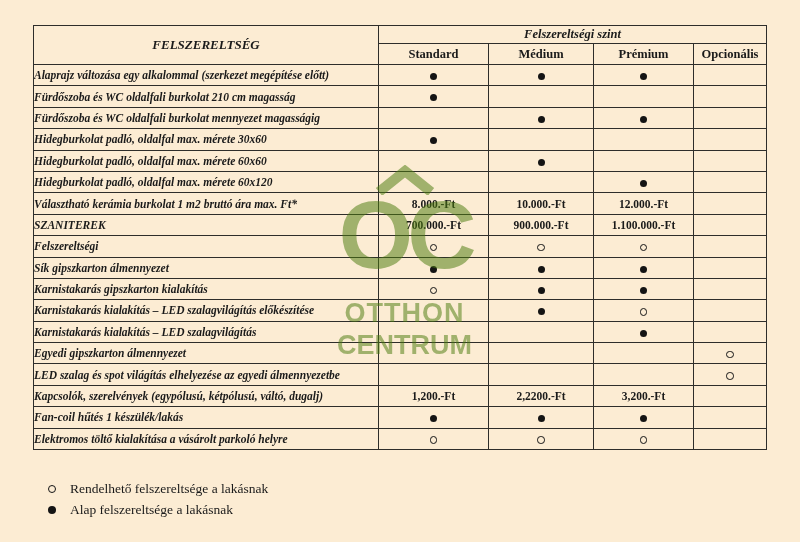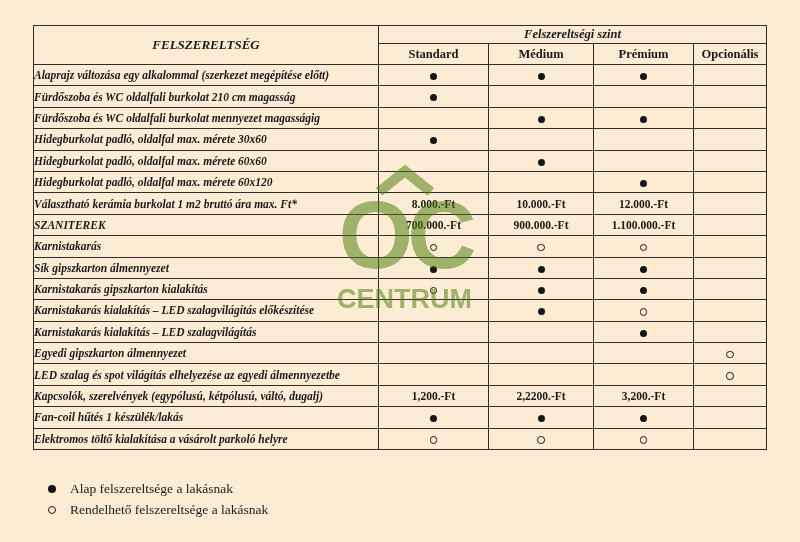--- a/index.html
+++ b/index.html
@@ -210,21 +210,21 @@
           <td class="value-cell"></td>
         </tr>
         <tr class="data-row">
           <td class="label-cell">SZANITEREK</td>
           <td class="value-cell price">700.000.-Ft</td>
           <td class="value-cell price">900.000.-Ft</td>
           <td class="value-cell price">1.100.000.-Ft</td>
           <td class="value-cell"></td>
         </tr>
         <tr class="data-row">
-          <td class="label-cell">Karnistakarás</td>
+          <td class="label-cell">Felszereltségi</td>
           <td class="value-cell"><span class="dot open"></span></td>
           <td class="value-cell"><span class="dot open"></span></td>
           <td class="value-cell"><span class="dot open"></span></td>
           <td class="value-cell"></td>
         </tr>
         <tr class="data-row">
           <td class="label-cell">Sík gipszkarton álmennyezet</td>
           <td class="value-cell"><span class="dot filled"></span></td>
           <td class="value-cell"><span class="dot filled"></span></td>
           <td class="value-cell"><span class="dot filled"></span></td>
@@ -288,29 +288,30 @@
         </tr>
       </tbody>
   </table>
 </div>
 
 <div class="watermark">
   <svg class="wm-roof" width="62" height="30" viewBox="0 0 62 30">
     <path d="M5 27 L31 6 L57 27" fill="none" stroke="currentColor" stroke-width="10" stroke-linejoin="miter"></path>
   </svg>
   <div class="wm-logo">OC</div>
+  <div class="wm-line1">OTTHON</div>
   <div class="wm-line2">CENTRUM</div>
 </div>
 
 <div class="legend">
+    <div class="legend-row">
+      <span class="sym">
+        <span class="dot big open"></span>
+      </span>
+      <span class="legend-label">Rendelhető felszereltsége a lakásnak</span>
+    </div>
     <div class="legend-row">
       <span class="sym">
         <span class="dot big filled"></span>
       </span>
       <span class="legend-label">Alap felszereltsége a lakásnak</span>
     </div>
-    <div class="legend-row">
-      <span class="sym">
-        <span class="dot big open"></span>
-      </span>
-      <span class="legend-label">Rendelhető felszereltsége a lakásnak</span>
-    </div>
   </div>
 
 </body></html>

